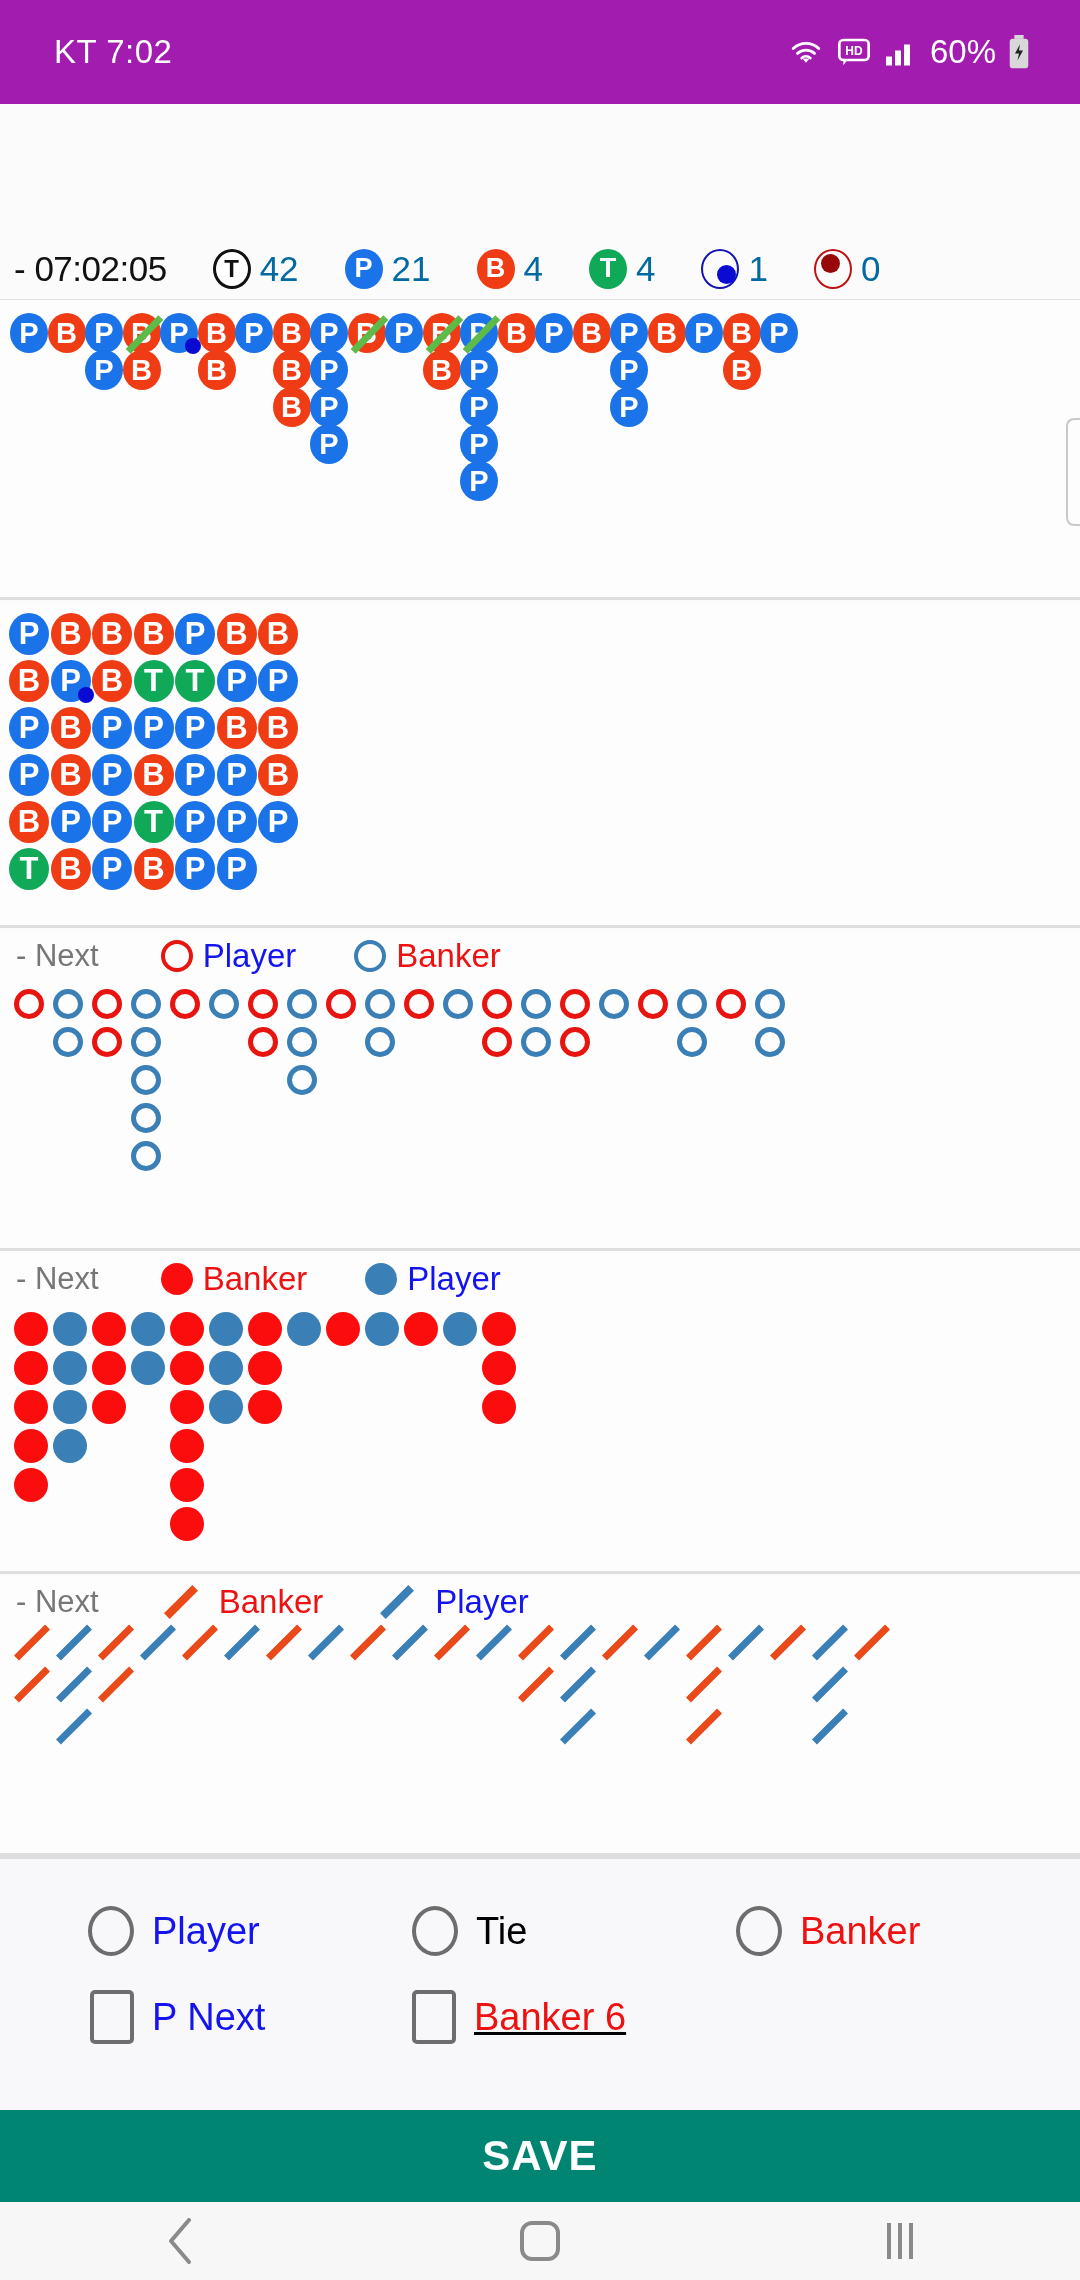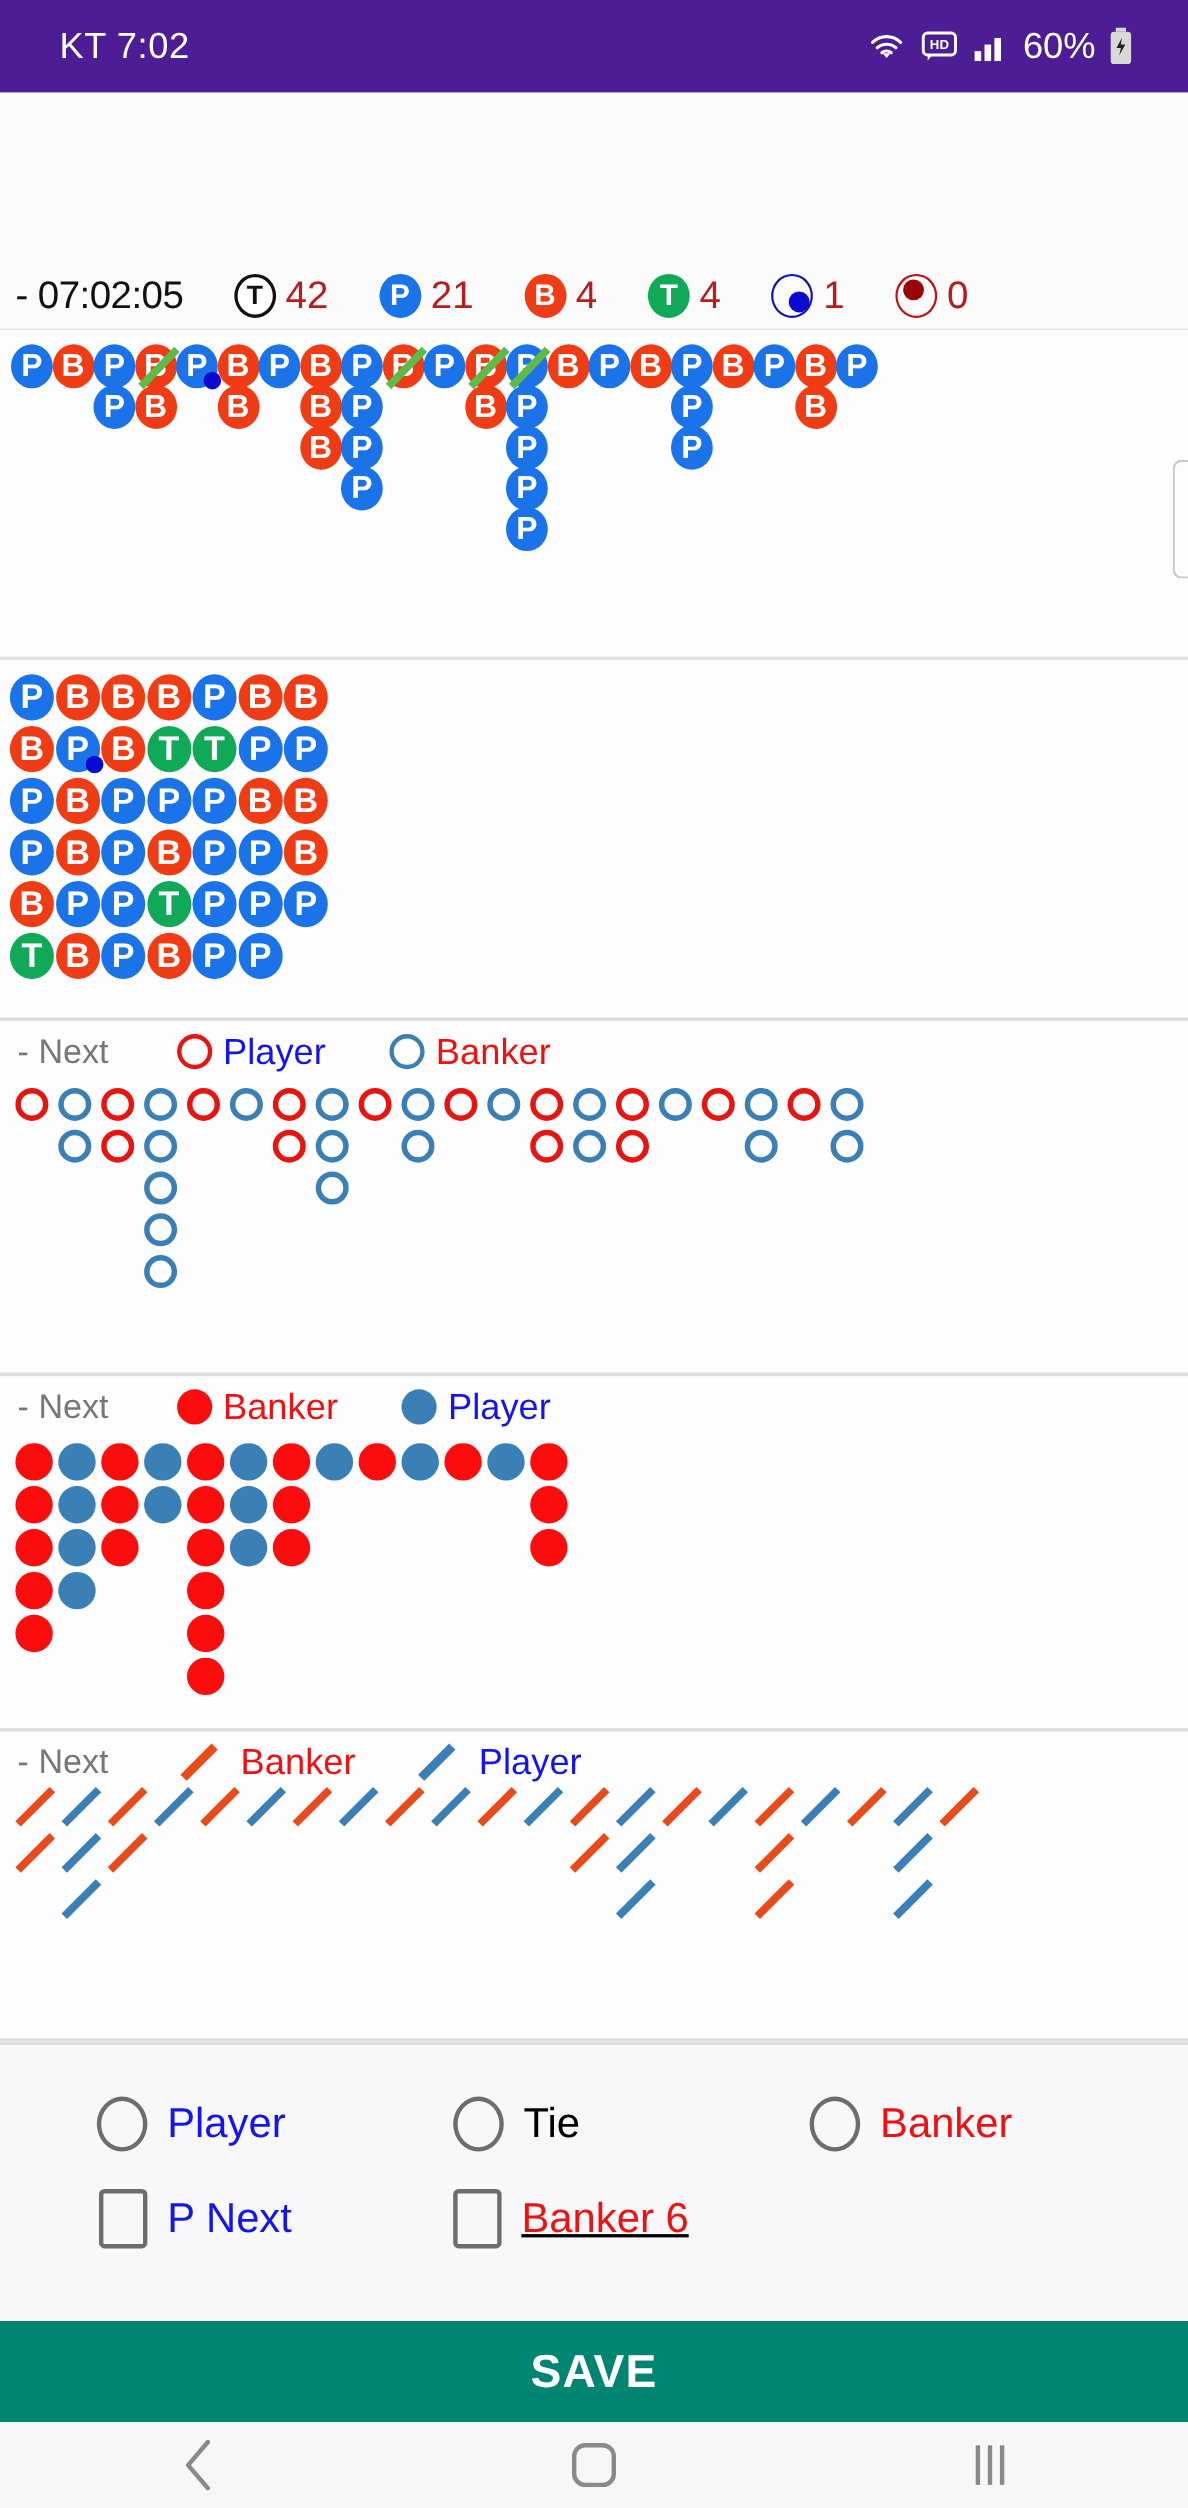--- a/index.html
+++ b/index.html
@@ -6,22 +6,22 @@
   html, body {
     width: 1080px; height: 2280px;
     background: #fafafa;
     font-family: "Liberation Sans", sans-serif;
     overflow: hidden;
   }
   #app { position: relative; width: 1080px; height: 2280px; background: #fbfbfc; }
 
   
   .statusbar {
-    position: absolute; left: 0; top: 0; width: 1080px; height: 84px;
-    background: #4c1d95; color: #fff;
+    position: absolute; left: 0; top: 0; width: 1080px; height: 104px;
+    background: #a21caf; color: #fff;
     display: flex; align-items: center;
   }
   .sb-left { font-size: 33px; margin-left: 54px; letter-spacing: .5px; font-weight: 400; }
   .sb-right {
     margin-left: auto; margin-right: 50px;
     display: flex; align-items: center; gap: 12px;
   }
   .sb-right svg { display: block; }
   .sb-batt { font-size: 33px; letter-spacing: 0px; }
 
@@ -47,21 +47,21 @@
   .kebab span { width: 8px; height: 8px; border-radius: 50%; background:#fff; display:block; }
 
   
   .stats {
     position: absolute; left: 0; top: 238px; width: 1080px; height: 62px;
     background: #fbfbfc; display: flex; align-items: center;
     border-bottom: 1px solid #e0e0e0;
   }
   .clock { font-size: 35px; color: #111; margin-left: 14px; letter-spacing: -.5px; }
   .stat { display: flex; align-items: center; gap: 9px; margin-left: 46px; }
-  .stat .num { font-size: 35px; color: #b91c1c; }
+  .stat .num { font-size: 35px; color: #0369a1; }
   .badge { width: 38px; height: 40px; border-radius: 50%; display:flex; align-items:center;
            justify-content:center; color:#fff; font-size: 27px; font-weight: 700; }
   .badge.t-out { background: #fff; color: #111; border: 3px solid #111; font-size: 24px; width: 38px; height: 40px; }
   .badge.p { background: #1a73e8; }
   .badge.b { background: #f03c14; }
   .badge.t { background: #0fa958; }
   .pairdot { width: 38px; height: 40px; border-radius:50%; position: relative; }
   .pairdot.blue { border: 2px solid #1414b4; }
   .pairdot.blue:after { content:""; position:absolute; left:14px; top:14px; width:19px; height:19px;
                         border-radius:50%; background:#0a0ad2; }

